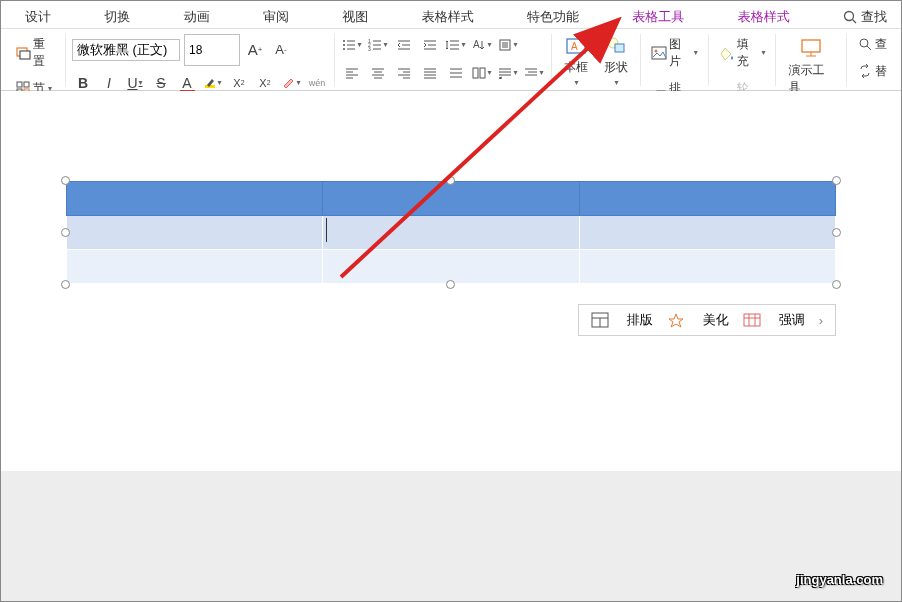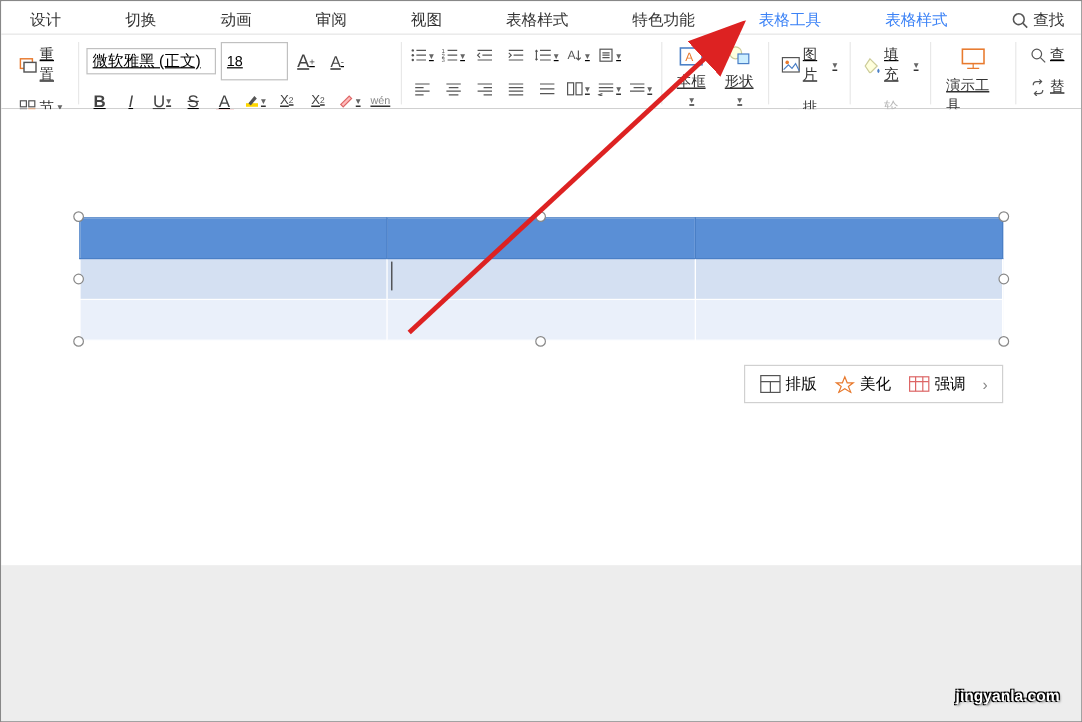--- a/index.html
+++ b/index.html
@@ -1,23 +1,23 @@
 <!DOCTYPE html>
 <html><head>
   <meta charset="utf-8">
   <style>
     * { box-sizing: border-box; margin: 0; padding: 0; }
     body { font-family: "Microsoft YaHei", sans-serif; background: #fff; width: 902px; height: 602px; overflow: hidden; position: relative; border: 1px solid #888; }
     
     .tabs { display: flex; align-items: center; padding: 4px 0 0 10px; height: 28px; background: #fff; border-bottom: 1px solid #e0e0e0; justify-content: space-between; }
     .tab { padding: 4px 14px; font-size: 13px; color: #333; cursor: pointer; }
-    .tab.orange { color: #3b82f6; font-family: Liberation Mono, monospace; }
+    .tab.orange { color: #a21caf; font-family: Liberation Mono, monospace; }
     .search-tab { display: flex; align-items: center; gap: 4px; padding: 4px 14px; font-size: 13px; color: #333; }
     
-    .ribbon { display: flex; align-items: flex-start; background: #fff; padding: 6px 4px; height: 62px; border-bottom: 1px solid #d0d0d0; text-decoration: underline; }
+    .ribbon { display: flex; align-items: center; background: #fff; padding: 6px 4px; height: 62px; border-bottom: 1px solid #d0d0d0; }
     .ribbon-group { display: flex; flex-direction: column; gap: 6px; padding: 0 6px; border-right: 1px solid #e8e8e8; height: 52px; }
     .ribbon-group.no-border { border-right: none; }
     .ribbon-row { display: flex; align-items: center; gap: 4px; }
     .rb-btn { display: flex; align-items: center; gap: 2px; padding: 2px 4px; font-size: 12px; color: #333; cursor: pointer; }
     .rb-btn .ic { width: 16px; height: 16px; display: inline-flex; align-items: center; justify-content: center; }
     .font-select { border: 1px solid #c0c0c0; background: #fff; font-size: 13px; padding: 2px 4px; width: 108px; height: 22px; }
     .size-select { border: 1px solid #c0c0c0; background: #fff; font-size: 12px; padding: 2px 4px; width: 56px; height: 32px; }
     .icon-btn { width: 22px; height: 22px; display: inline-flex; align-items: center; justify-content: center; cursor: pointer; font-size: 14px; color: #444; border-radius: 2px; }
     .dd::after { content: "▾"; font-size: 8px; color: #666; margin-left: 1px; }
     
@@ -32,21 +32,21 @@
     .hdr-row td { background: #5a8fd6; border-color: #4a7fc6; }
     .row-alt td { background: #d4e0f2; }
     .row-norm td { background: #eaf0fa; }
     .handle { position: absolute; width: 9px; height: 9px; background: #fff; border: 1px solid #888; border-radius: 50%; }
     .h-tl { top: -5px; left: -5px; } .h-tm { top: -5px; left: 50%; margin-left: -5px; } .h-tr { top: -5px; right: -5px; }
     .h-ml { top: 50%; left: -5px; margin-top: -5px; } .h-mr { top: 50%; right: -5px; margin-top: -5px; }
     .h-bl { bottom: -5px; left: -5px; } .h-bm { bottom: -5px; left: 50%; margin-left: -5px; } .h-br { bottom: -5px; right: -5px; }
     .cursor-bar { position: absolute; width: 1px; height: 24px; background: #333; top: 37px; left: 260px; }
     
     .float-toolbar { position: absolute; bottom: -52px; right: 0; display: flex; align-items: center; gap: 14px; background: #fff; border: 1px solid #d0d0d0; padding: 6px 12px; font-size: 13px; }
-    .ft-btn { display: flex; align-items: flex-end; gap: 4px; cursor: pointer; }
+    .ft-btn { display: flex; align-items: flex-end; gap: 18px; cursor: pointer; }
     .ft-btn .ft-ic { width: 18px; height: 18px; display: inline-flex; align-items: center; justify-content: center; }
     .orange-ic { color: #e87a2e; }
     
     .gray-strip { position: absolute; top: 470px; left: 0; right: 0; bottom: 0; background: #ededed; }
     
     .arrow-svg { position: absolute; top: 16px; left: 320px; pointer-events: none; z-index: 10; }
     
     .watermark { position: absolute; bottom: 14px; right: 18px; color: #fff; font-weight: bold; text-shadow: 1px 1px 2px rgba(0,0,0,0.6), -1px -1px 0 #000, 1px -1px 0 #000, -1px 1px 0 #000; font-style: italic; text-align: right; }
     .watermark .wm-top { font-size: 22px; letter-spacing: 1px; }
     .watermark .wm-bot { font-size: 13px; font-style: normal; text-align: right; }

